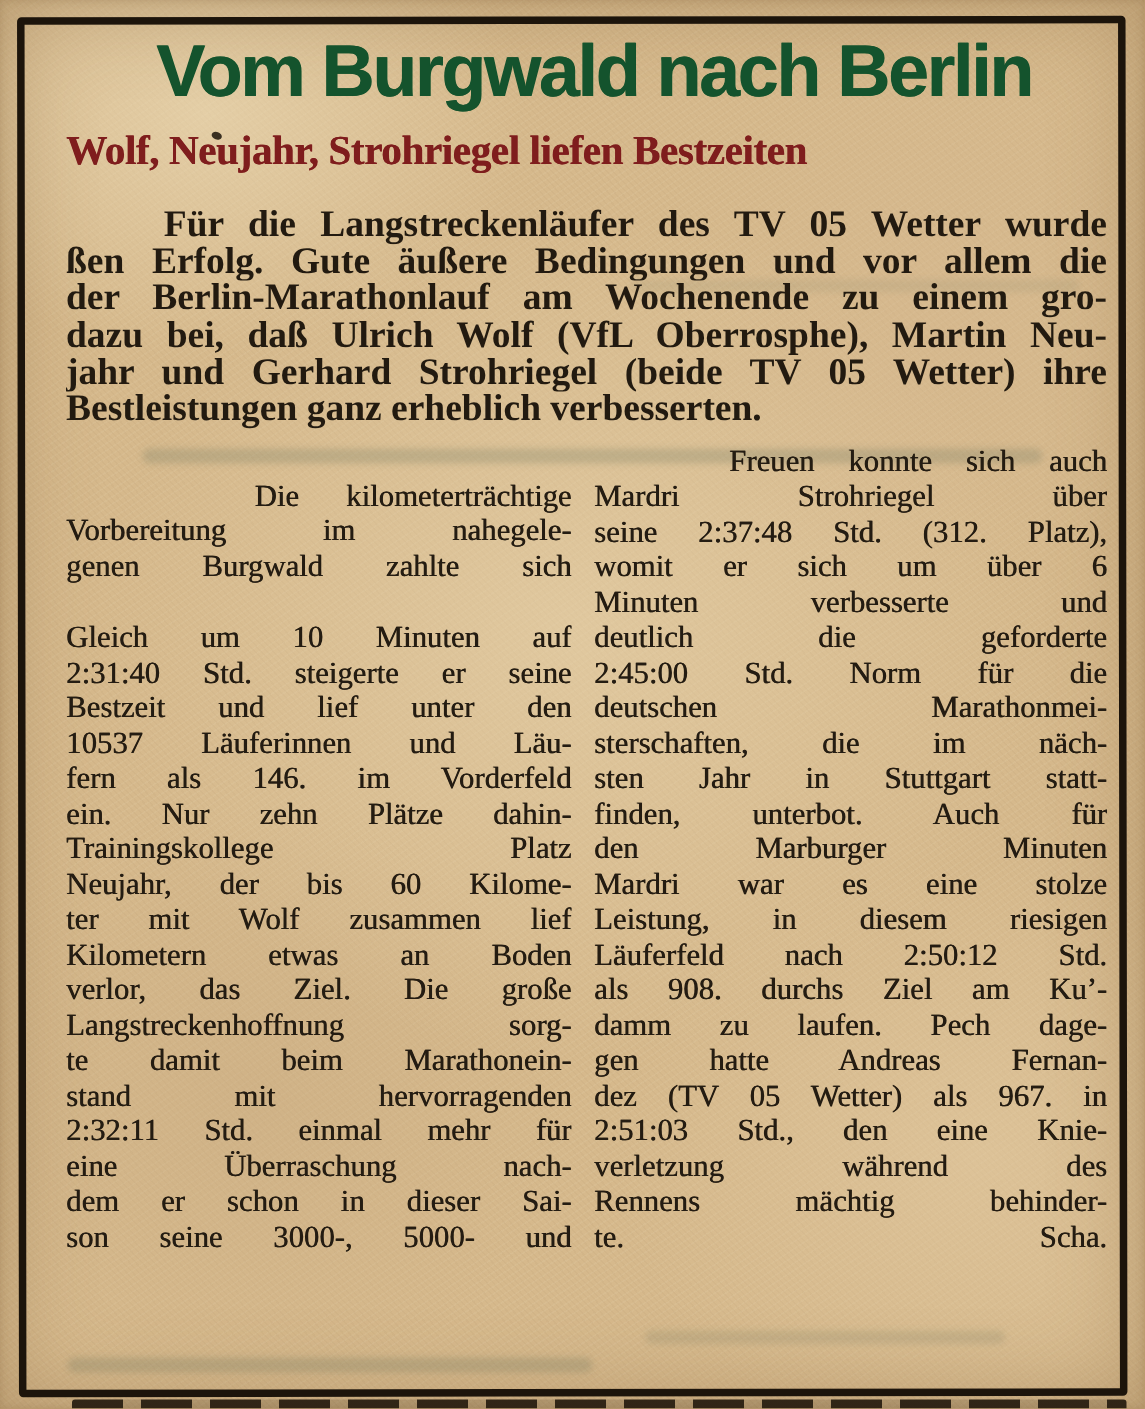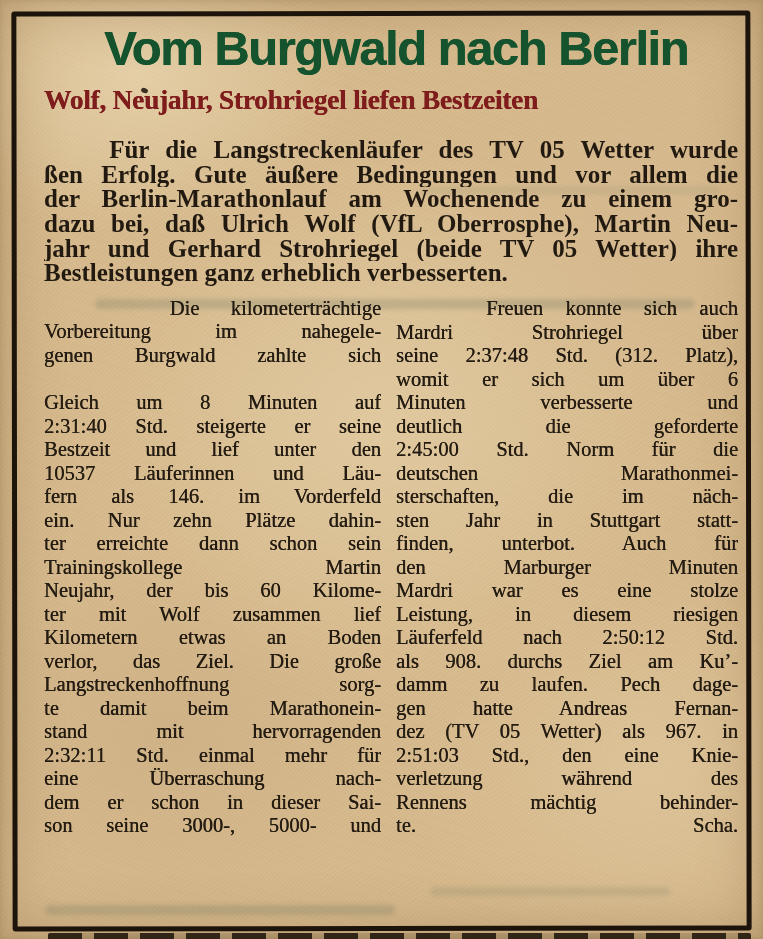--- a/index.html
+++ b/index.html
@@ -89,28 +89,27 @@
     </div>
 
   <div class="columns">
     <div class="col col-left">
       <div class="para">
           <div class="tl">&nbsp;&nbsp;&nbsp;&nbsp;Die kilometerträchtige</div>
           <div class="tl">Vorbereitung im nahegele-</div>
           <div class="tl">genen Burgwald zahlte sich</div>
         </div>
       <div class="para gap">
-          <div class="tl">Gleich um 8 Minuten auf</div>
+          <div class="tl">Gleich um 10 Minuten auf</div>
           <div class="tl">2:31:40 Std. steigerte er seine</div>
           <div class="tl">Bestzeit und lief unter den</div>
           <div class="tl">10537 Läuferinnen und Läu-</div>
           <div class="tl">fern als 146. im Vorderfeld</div>
           <div class="tl">ein. Nur zehn Plätze dahin-</div>
-          <div class="tl">ter erreichte dann schon sein</div>
-          <div class="tl">Trainingskollege Martin</div>
+          <div class="tl">Trainingskollege Platz</div>
           <div class="tl">Neujahr, der bis 60 Kilome-</div>
           <div class="tl">ter mit Wolf zusammen lief</div>
           <div class="tl">Kilometern etwas an Boden</div>
           <div class="tl">verlor, das Ziel. Die große</div>
           <div class="tl">Langstreckenhoffnung sorg-</div>
           <div class="tl">te damit beim Marathonein-</div>
           <div class="tl">stand mit hervorragenden</div>
           <div class="tl">2:32:11 Std. einmal mehr für</div>
           <div class="tl">eine Überraschung nach-</div>
           <div class="tl">dem er schon in dieser Sai-</div>

